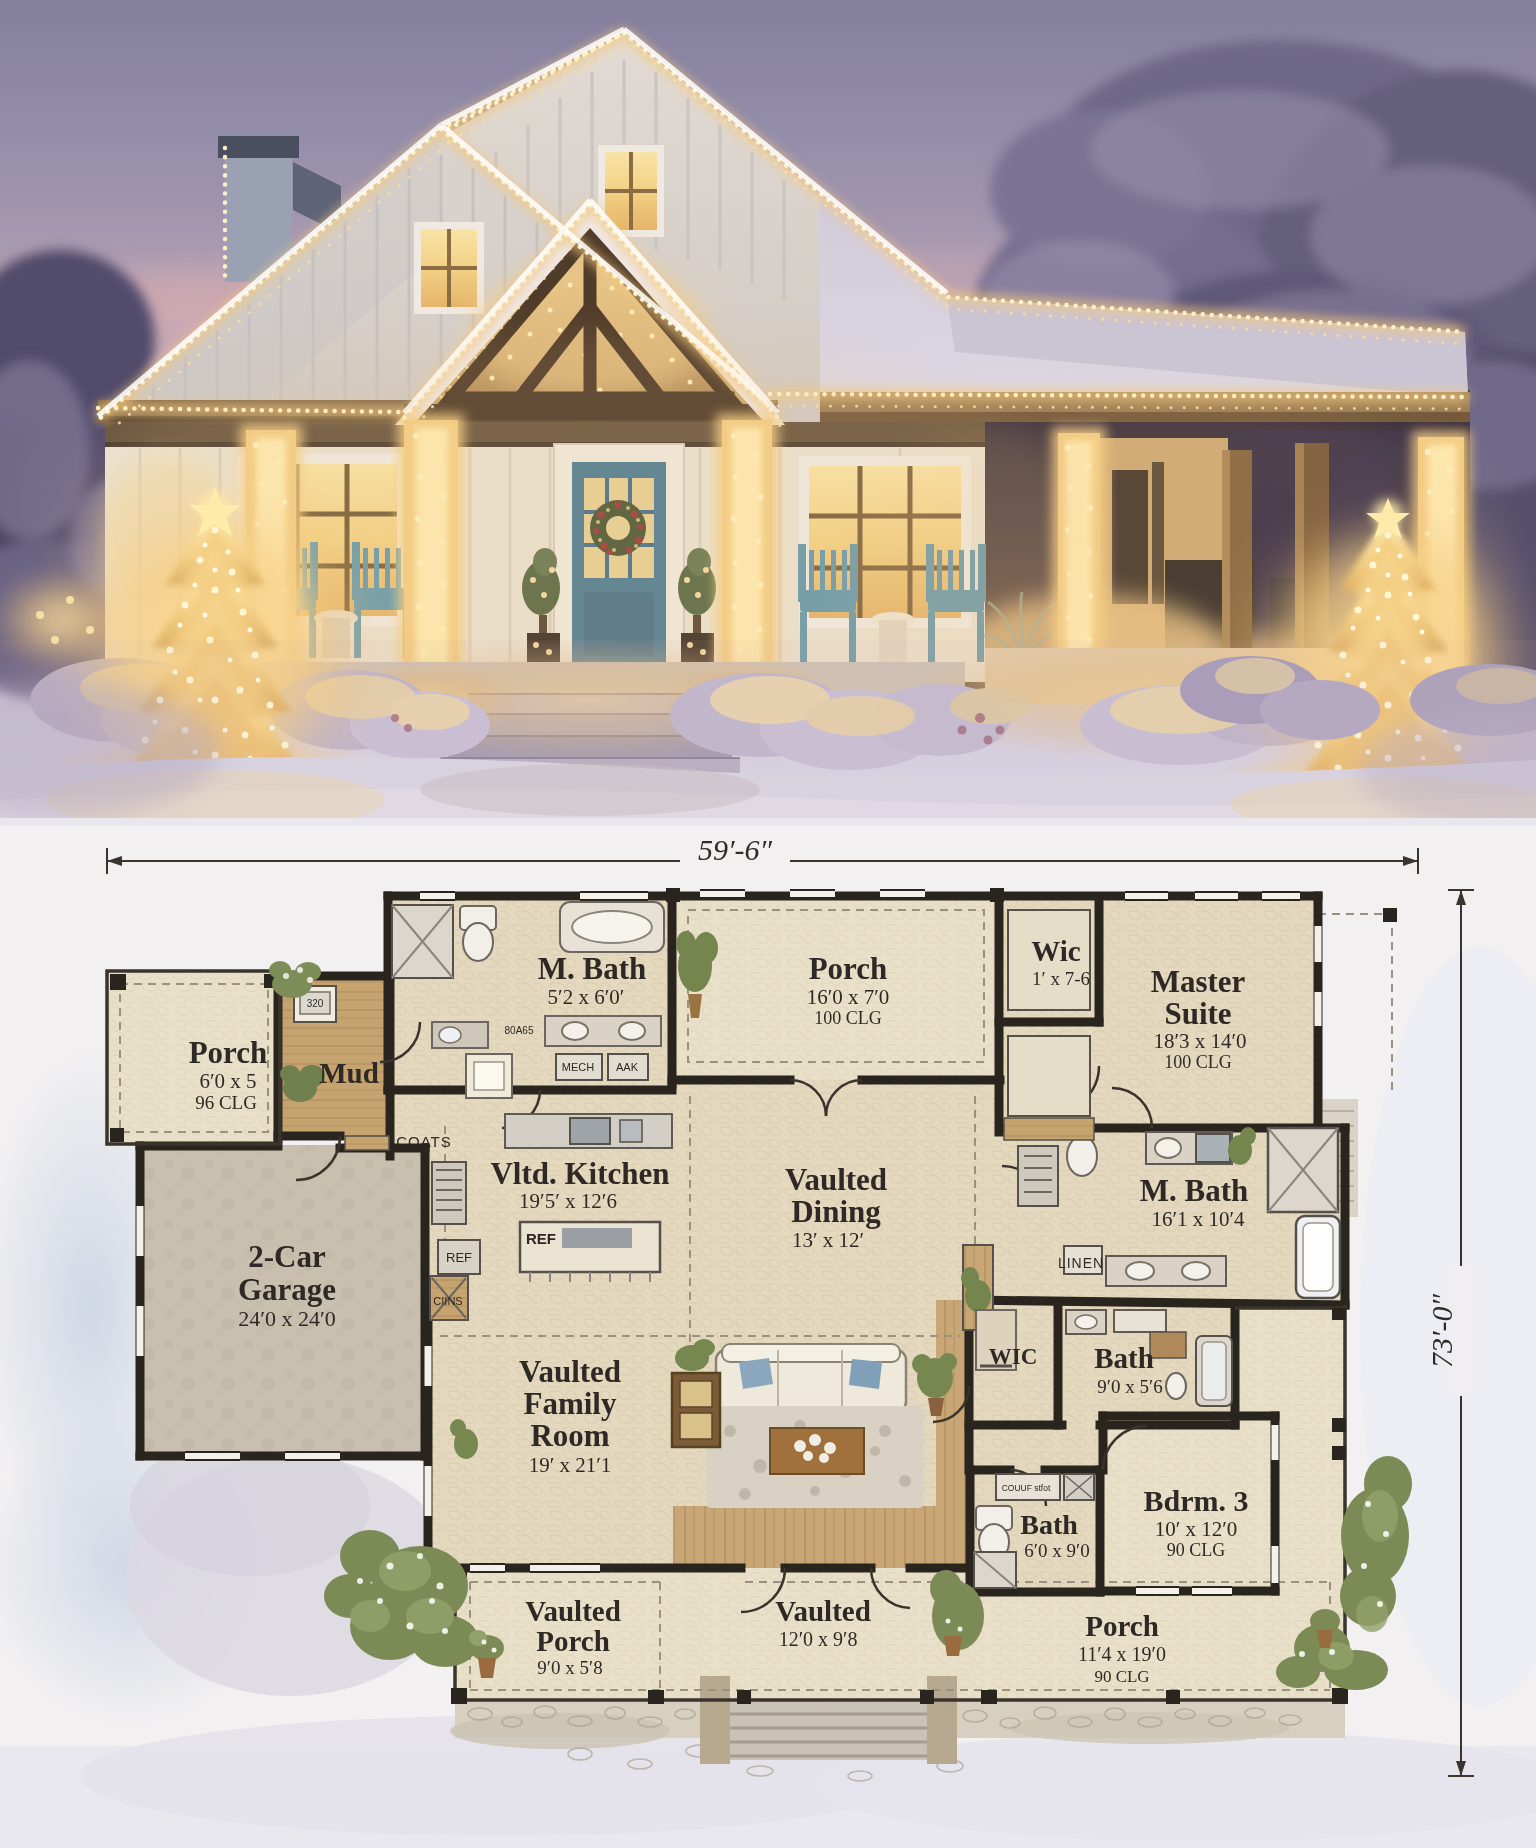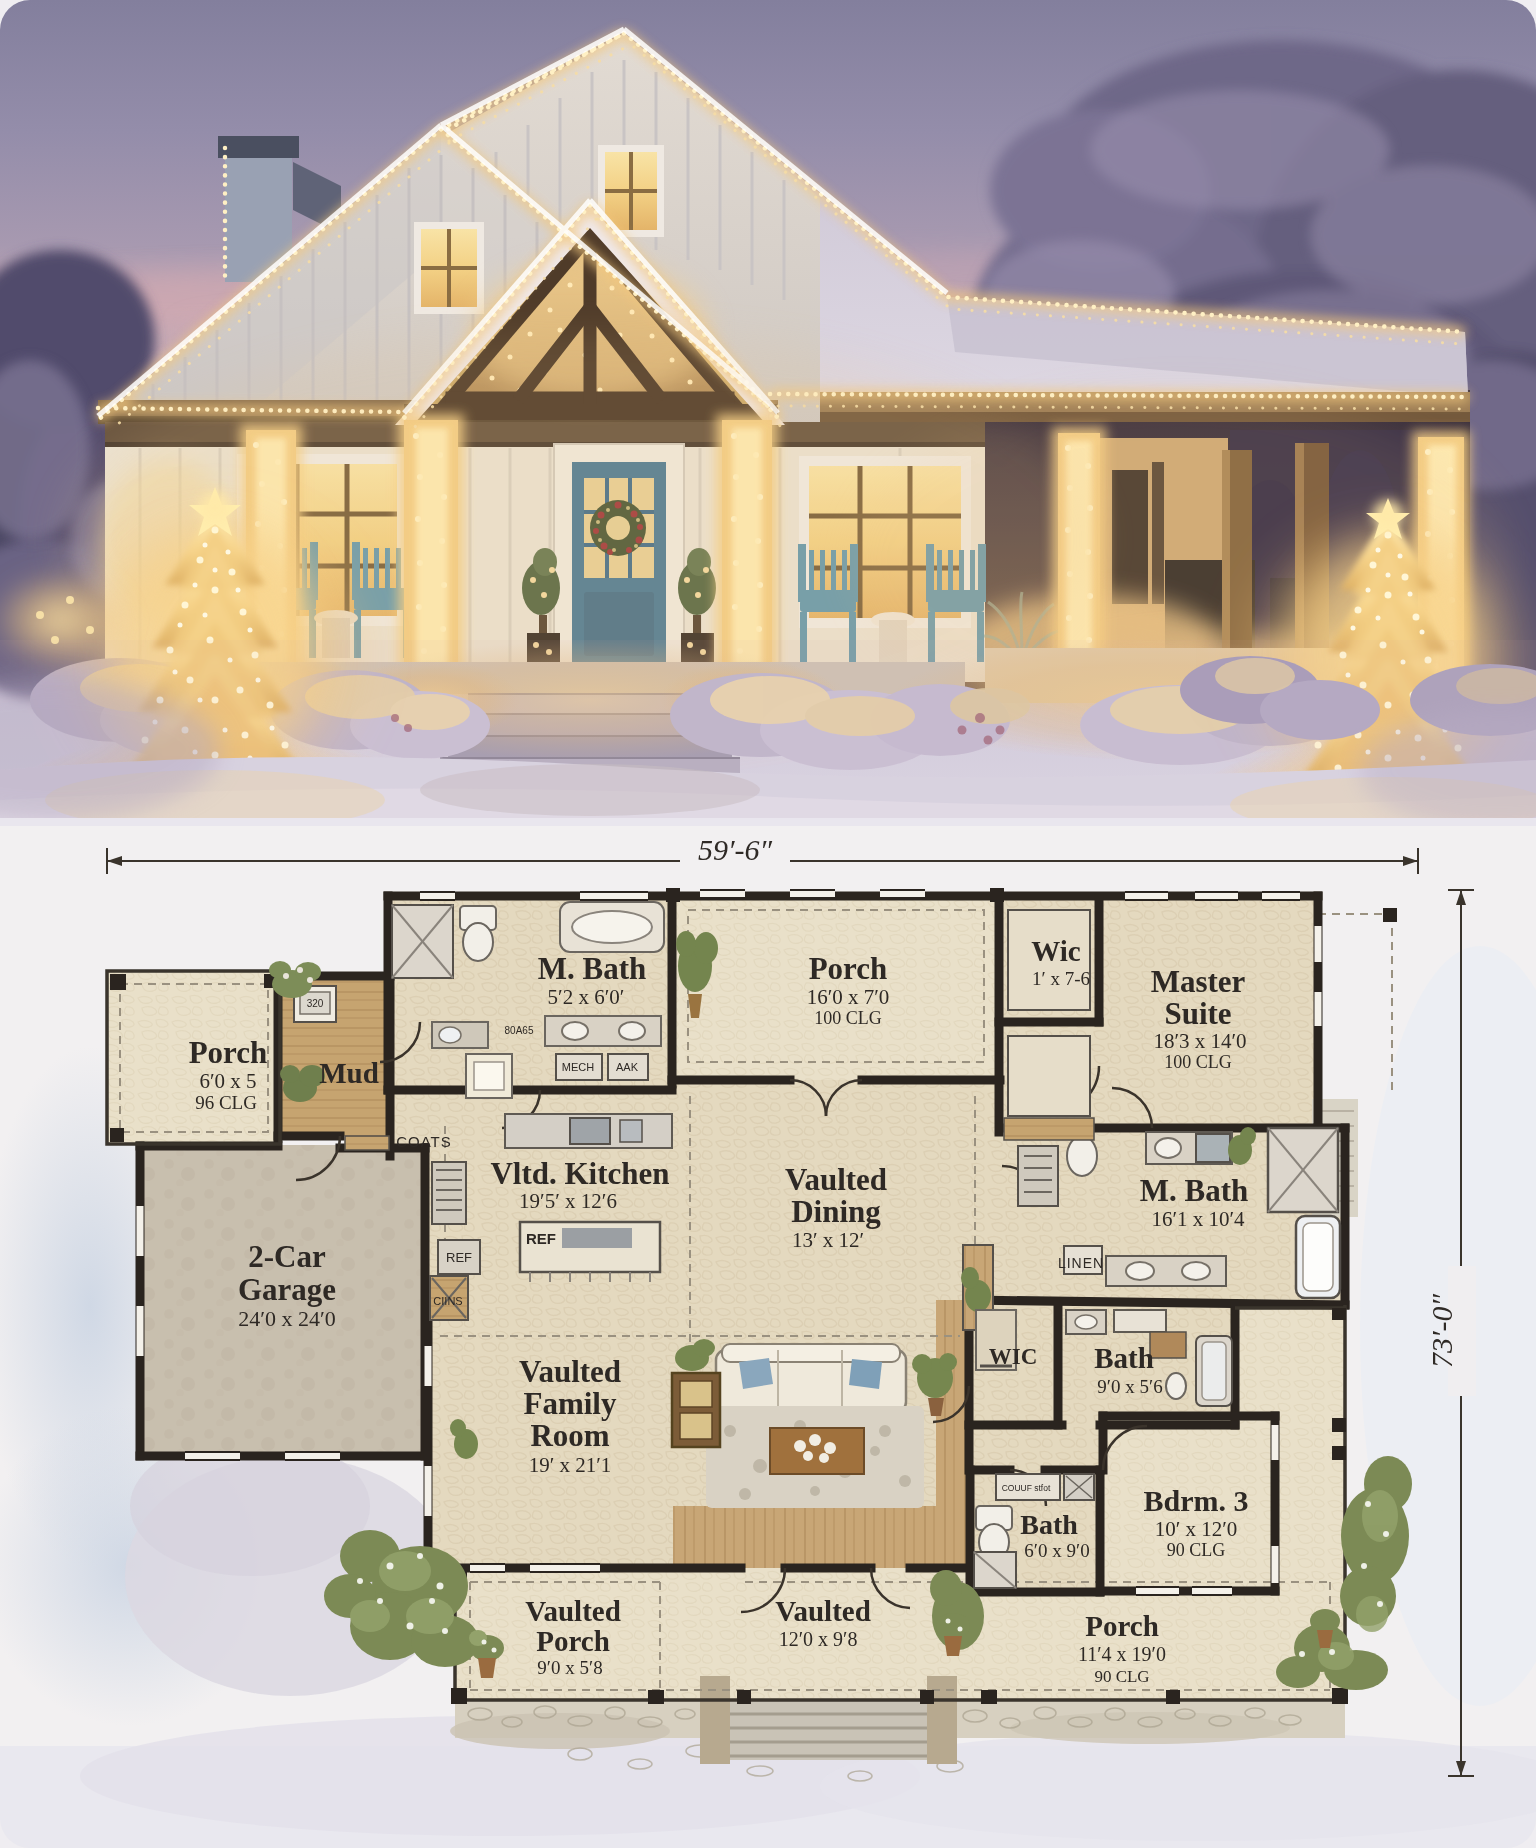--- a/index.html
+++ b/index.html
@@ -1,16 +1,16 @@
 <!DOCTYPE html>
 <html><head>
 <meta charset="utf-8">
 <style>
 html,body{margin:0;padding:0;background:#efedf1;}
-#page{position:relative;width:1536px;height:1848px;overflow:hidden;font-family:"Liberation Serif",serif;border-radius:30px;}
+#page{position:relative;width:1536px;height:1848px;overflow:hidden;font-family:"Liberation Serif",serif;}
 #photo{position:absolute;left:0;top:0;}
 #plan{position:absolute;left:0;top:826px;}
 </style>
 </head>
 <body>
 <div id="page">
 <svg id="photo" width="1536" height="826" viewBox="0 0 1536 826">
 <defs>
 <linearGradient id="sky" x1="0" y1="0" x2="0" y2="1">
 <stop offset="0" stop-color="#837f9d"></stop>

